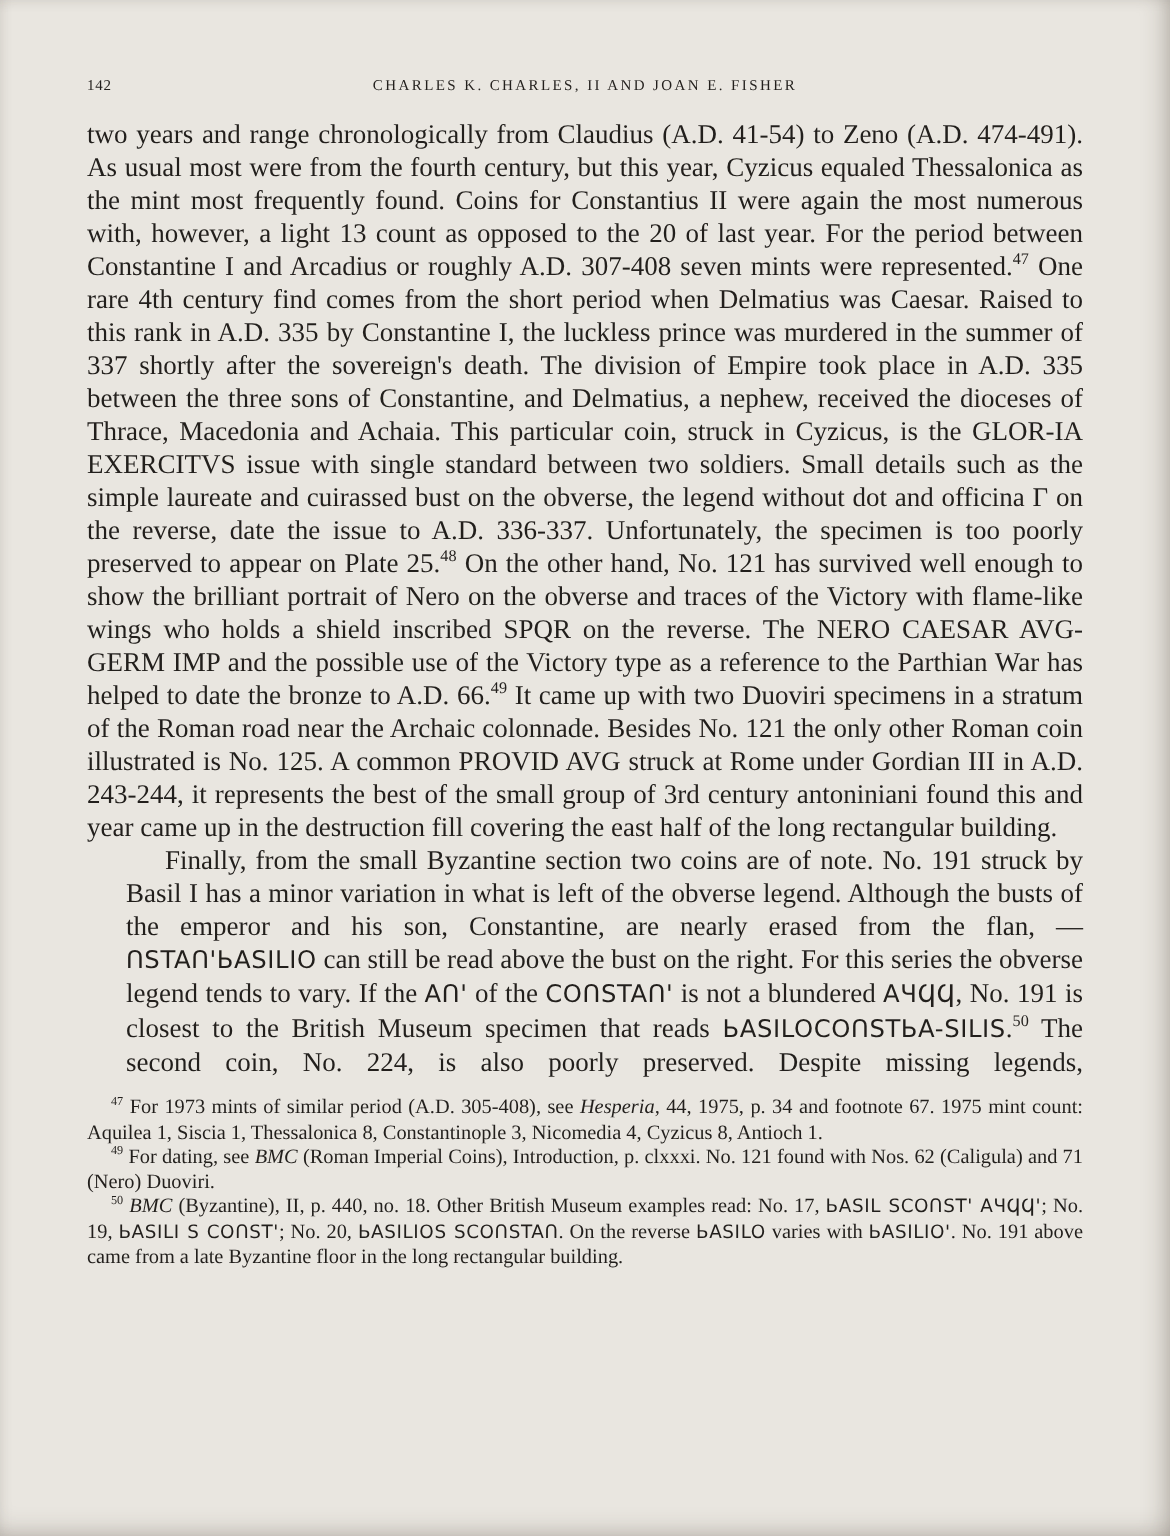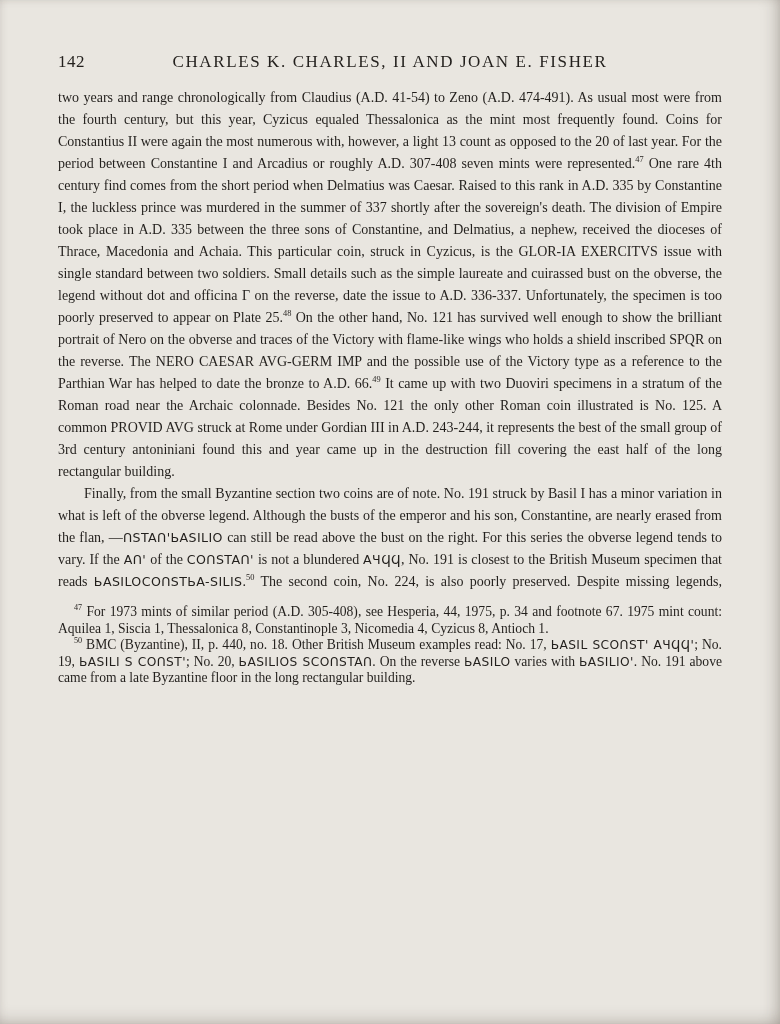--- a/index.html
+++ b/index.html
@@ -20,61 +20,61 @@
     overflow: hidden;
     box-shadow:
       inset -12px 0 16px -9px rgba(62, 52, 40, 0.28),
       inset 0 -12px 16px -9px rgba(62, 52, 40, 0.22),
       inset 5px 0 12px -8px rgba(62, 52, 40, 0.14),
       inset 0 5px 12px -8px rgba(62, 52, 40, 0.10);
   }
   .header {
     position: relative;
     text-align: center;
-    font-size: 17px;
+    font-size: 10px;
     letter-spacing: 1.6px;
     white-space: nowrap;
     margin-bottom: 15px;
   }
   .pagenum {
     position: absolute;
     left: 0;
     top: 0;
     letter-spacing: 0.5px;
   }
   .bodytext {
-    font-size: 14px;
+    font-size: 18px;
     line-height: 22px;
     text-align: justify;
   }
   .para {
     margin: 0;
     hyphens: auto;
     -webkit-hyphens: auto;
   }
   .para.indent { text-indent: 26px; }
-  .para.justify-last { text-align-last: justify; }
+  .para.justify-last { text-align-last: justify; margin-left: 26px; }
   .footnotes {
     margin-top: 11px;
     font-size: 13.6px;
     line-height: 16.6px;
     text-align: justify;
   }
   .footnote {
     margin: 0;
     text-indent: 16px;
     hyphens: auto;
     -webkit-hyphens: auto;
   }
   .sup {
     font-size: 60%;
     vertical-align: super;
     line-height: 0;
   }
-  .it { }
+  .it { font-style: italic; }
   .leg {
     font-family: "DejaVu Sans", sans-serif;
     font-size: 90%;
     letter-spacing: 0.4px;
   }
 </style>
 </head>
 <body>
 
 <div class="page" style="background: rgb(233, 230, 224); color: rgb(34, 31, 28);">
@@ -84,16 +84,17 @@
     <span class="running-head">CHARLES K. CHARLES, II AND JOAN E. FISHER</span>
   </div>
 
   <div class="bodytext">
     <p class="para"><span>two years and range chronologically from Claudius (A.D. 41-54) to Zeno (A.D. 474-491).  As usual most were from the fourth century, but this year, Cyzicus equaled Thessalonica as the mint most frequently found.  Coins for Constantius II were again the most numerous with, however, a light 13 count as opposed to the 20 of last year. For the period between Constantine I and Arcadius or roughly A.D. 307-408 seven mints were represented.</span><span class="sup">47</span><span>  One rare 4th century find comes from the short period when Delmatius was Caesar.  Raised to this rank in A.D. 335 by Constantine I, the luckless prince was murdered in the summer of 337 shortly after the sovereign's death. The division of Empire took place in A.D. 335 between the three sons of Constantine, and Delmatius, a nephew, received the dioceses of Thrace, Macedonia and Achaia. This particular coin, struck in Cyzicus, is the GLOR-IA EXERCITVS issue with single standard between two soldiers.  Small details such as the simple laureate and cuirassed bust on the obverse, the legend without dot and officina Γ on the reverse, date the issue to A.D. 336-337.  Unfortunately, the specimen is too poorly preserved to appear on Plate 25.</span><span class="sup">48</span><span>  On the other hand, No. 121 has survived well enough to show the brilliant portrait of Nero on the obverse and traces of the Victory with flame-like wings who holds a shield inscribed SPQR on the reverse.  The NERO CAESAR AVG-GERM IMP and the possible use of the Victory type as a reference to the Parthian War has helped to date the bronze to A.D. 66.</span><span class="sup">49</span><span>  It came up with two Duoviri specimens in a stratum of the Roman road near the Archaic colonnade. Besides No. 121 the only other Roman coin illustrated is No. 125.  A common PROVID AVG struck at Rome under Gordian III in A.D. 243-244, it represents the best of the small group of 3rd century antoniniani found this and year came up in the destruction fill covering the east half of the long rectangular building.</span></p>
     <p class="para indent justify-last"><span>Finally, from the small Byzantine section two coins are of note.  No. 191 struck by Basil I has a minor variation in what is left of the obverse legend.  Although the busts of the emperor and his son, Constantine, are nearly erased from the flan, —</span><span class="leg">ՈSTAՈ'ЬASILIO</span><span> can still be read above the bust on the right. For this series the obverse legend tends to vary.  If the </span><span class="leg">AՈ'</span><span> of the </span><span class="leg">COՈSTAՈ'</span><span> is not a blundered </span><span class="leg">AЧϤϤ</span><span>, No. 191 is closest to the British Museum specimen that reads </span><span class="leg">ЬASILOCOՈSTЬA-SILIS</span><span>.</span><span class="sup">50</span><span>  The second coin, No. 224, is also poorly preserved.  Despite missing legends,</span></p>
   </div>
 
   <div class="footnotes">
     <p class="footnote"><span class="sup">47</span><span> For 1973 mints of similar period (A.D. 305-408), see </span><span class="it">Hesperia</span><span>, 44, 1975, p. 34 and footnote 67.  1975 mint count: Aquilea 1, Siscia 1, Thessalonica 8, Constantinople 3, Nicomedia 4, Cyzicus 8, Antioch 1.</span></p>
+    <p class="footnote"><span class="sup">49</span><span> For dating, see </span><span class="it">BMC</span><span> (Roman Imperial Coins), Introduction, p. clxxxi.  No. 121 found with Nos. 62 (Caligula) and 71 (Nero) Duoviri.</span></p>
     <p class="footnote"><span class="sup">50</span><span> </span><span class="it">BMC</span><span> (Byzantine), II, p. 440, no. 18.  Other British Museum examples read: No. 17, </span><span class="leg">ЬASIL SCOՈST' AЧϤϤ'</span><span>; No. 19, </span><span class="leg">ЬASILI S COՈST'</span><span>; No. 20, </span><span class="leg">ЬASILIOS SCOՈSTAՈ</span><span>.  On the reverse </span><span class="leg">ЬASILO</span><span> varies with </span><span class="leg">ЬASILIO'</span><span>.  No. 191 above came from a late Byzantine floor in the long rectangular building.</span></p>
   </div>
 
 </div>
 
 </body></html>

